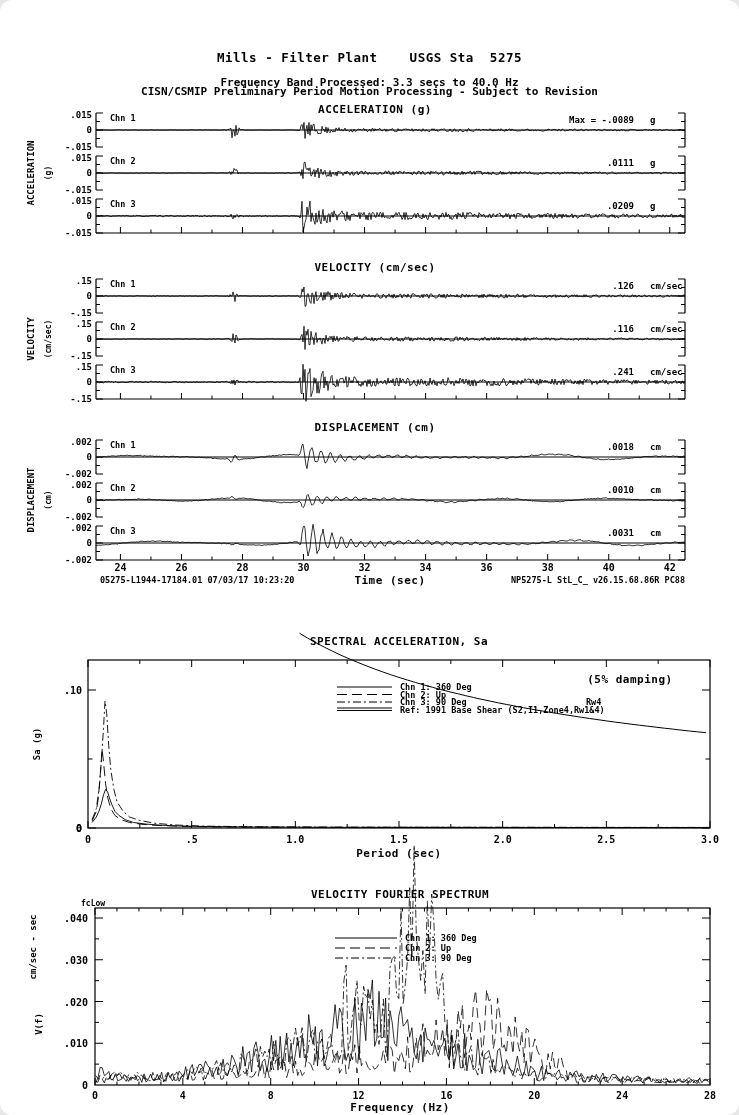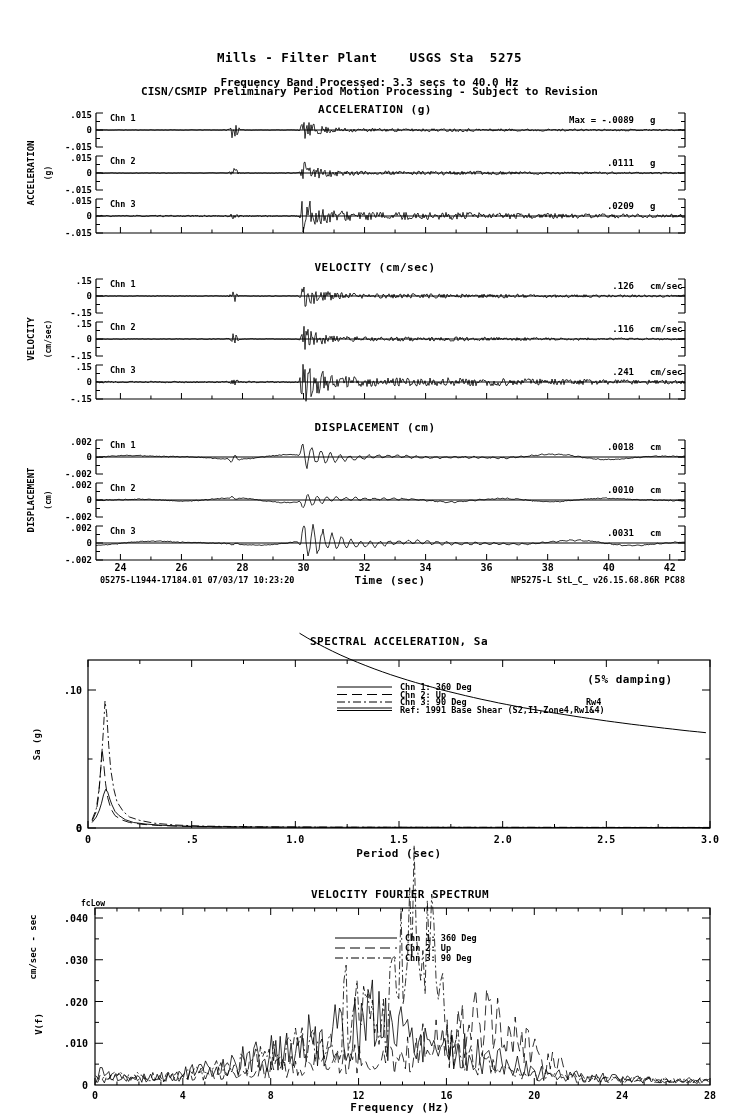--- a/index.html
+++ b/index.html
@@ -1,17 +1,17 @@
 <!DOCTYPE html>
 <html><head>
 <meta charset="utf-8">
 <style>
   html,body{margin:0;padding:0;background:#e8e8e8;}
   #page{position:relative;width:739px;height:1115px;background:#ffffff;overflow:hidden;
-        font-family:"DejaVu Sans Mono",monospace;color:#000;}
+        font-family:"DejaVu Sans Mono",monospace;color:#000;border-radius:12px;}
   .hdr{position:absolute;left:0;width:739px;text-align:center;white-space:pre;color:#000;}
   .h12{font-size:12.5px;line-height:12px;font-weight:bold;letter-spacing:0.5px;}
   .h9{font-size:11px;line-height:9px;font-weight:bold;}
   svg{position:absolute;left:0;top:0;}
   svg text{fill:#000;font-family:"DejaVu Sans Mono",monospace;}
   .t11{font-size:11px;font-weight:bold;letter-spacing:0.5px;}
   .t10{font-size:10px;font-weight:bold;}
   .t9{font-size:9px;font-weight:bold;}
   .t85{font-size:8.5px;font-weight:bold;}
   .t8{font-size:8px;font-weight:bold;}

